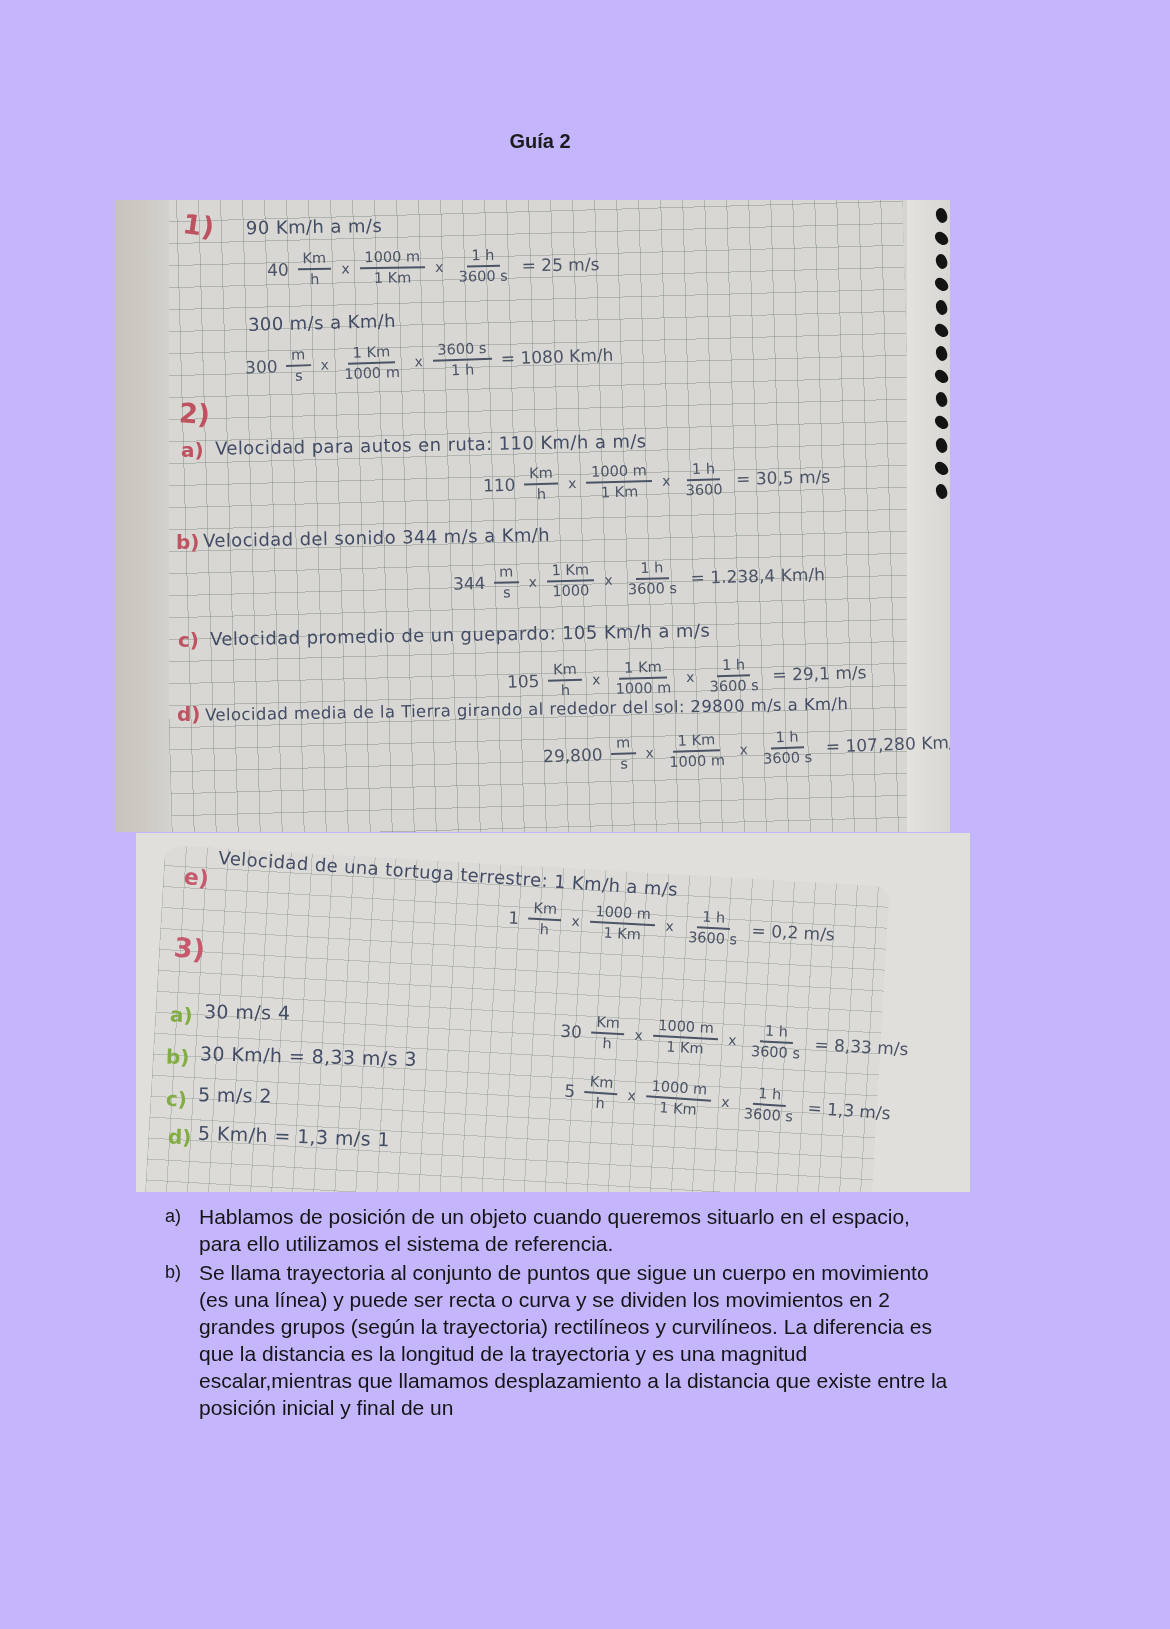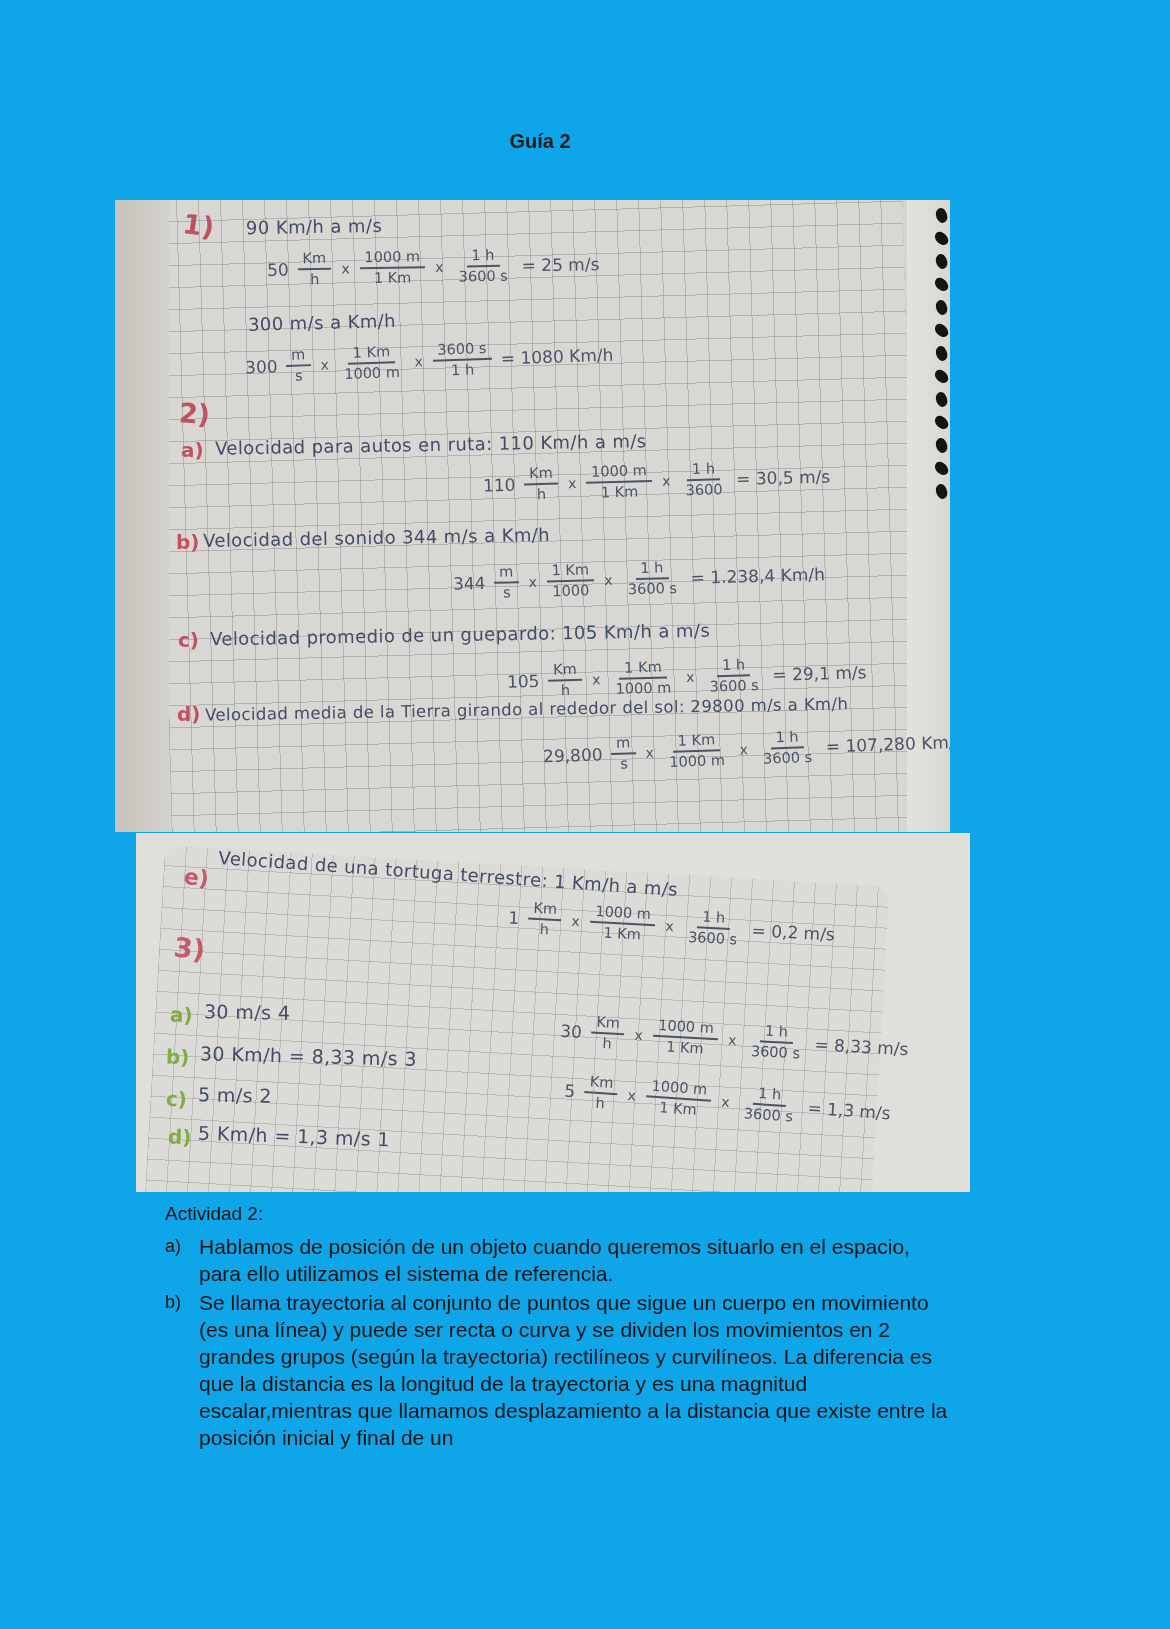--- a/index.html
+++ b/index.html
@@ -1,16 +1,16 @@
 <!DOCTYPE html>
 <html><head>
 <meta charset="utf-8">
 <style>
   html,body{margin:0;padding:0;background:#ffffff;}
-  .page{position:relative;width:1170px;height:1629px;background:#0ea5e9;overflow:hidden;
+  .page{position:relative;width:1170px;height:1629px;background:#c4b5fd;overflow:hidden;
         font-family:"Liberation Sans",sans-serif;}
   .doc-title{position:absolute;top:130px;left:0;width:1170px;text-align:center;
              transform:translateX(-45px);font-size:20px;font-weight:bold;color:#1c1c1c;margin:0;}
 
   
   .photo{position:absolute;overflow:hidden;}
   .photo1{left:115px;top:200px;width:835px;height:632px;background:#d5d4d0;}
   .photo2{left:136px;top:833px;width:834px;height:359px;background:#e0dfdc;}
 
   .edge1{position:absolute;left:0;top:0;bottom:0;width:54px;
@@ -86,21 +86,21 @@
       <span class="coil"></span>
       <span class="coil"></span>
       <span class="coil"></span>
       <span class="coil"></span>
       <span class="coil"></span>
     </div>
 
     <div class="hw marker ink-red" style="left:68px;top:10px;transform:rotate(8deg)">1)</div>
     <div class="hw line" style="left:131px;top:16px;transform:rotate(-1deg)">90 Km/h a m/s</div>
     <div class="hw formula" style="left:152px;top:48px;transform:rotate(-1deg)">
-        <span class="f-pre">50</span>
+        <span class="f-pre">40</span>
         <span class="frac">
           <span class="num">Km</span>
           <span class="den">h</span>
         </span>
         <span class="f-mul">x</span>
         <span class="frac">
           <span class="num">1000 m</span>
           <span class="den">1 Km</span>
         </span>
         <span class="f-mul">x</span>
@@ -287,21 +287,20 @@
         <span class="f-mul">x</span>
         <span class="frac">
           <span class="num">1 h</span>
           <span class="den">3600 s</span>
         </span>
         <span class="f-res">= 1,3 m/s</span>
       </div>
   </div>
 
   <div class="activity">
-    <p class="act-title">Actividad 2:</p>
     <div class="act-row">
       <span class="act-label">a)</span>
       <span class="act-text">Hablamos de posición de un objeto cuando queremos situarlo en el espacio, para ello utilizamos el sistema de referencia.</span>
     </div>
     <div class="act-row">
       <span class="act-label">b)</span>
       <span class="act-text">Se llama trayectoria al conjunto de puntos que sigue un cuerpo en movimiento (es una línea) y puede ser recta o curva y se dividen los movimientos en 2 grandes grupos (según la trayectoria) rectilíneos y curvilíneos. La diferencia es que la distancia es la longitud de la trayectoria y es una magnitud escalar,mientras que llamamos desplazamiento a la distancia que existe entre la posición inicial y final de un</span>
     </div>
   </div>
 

